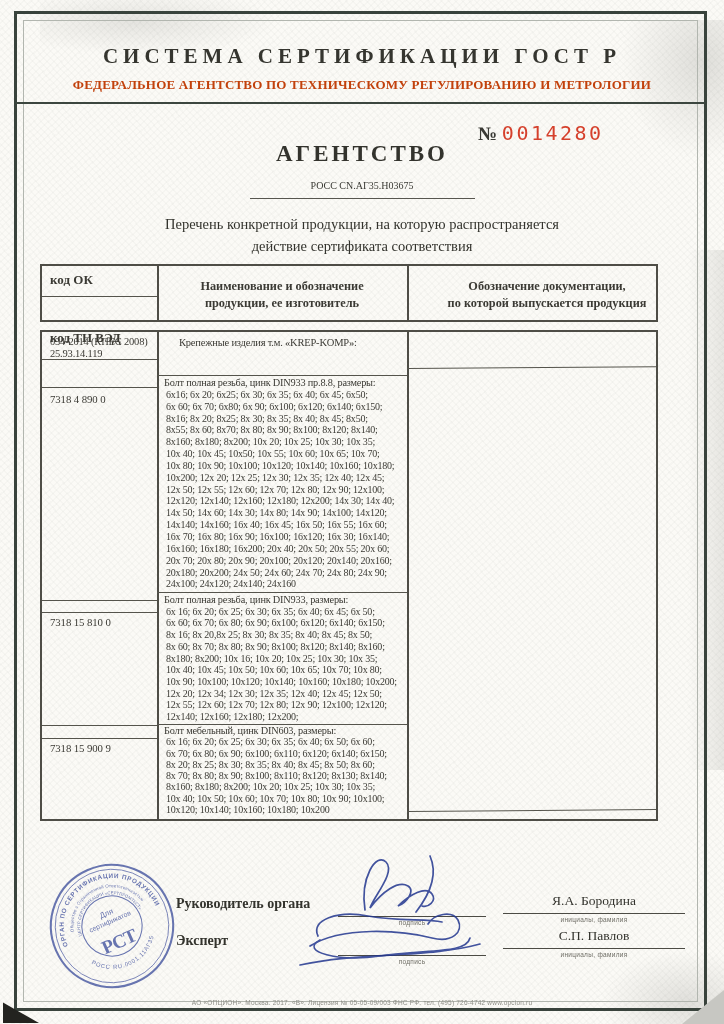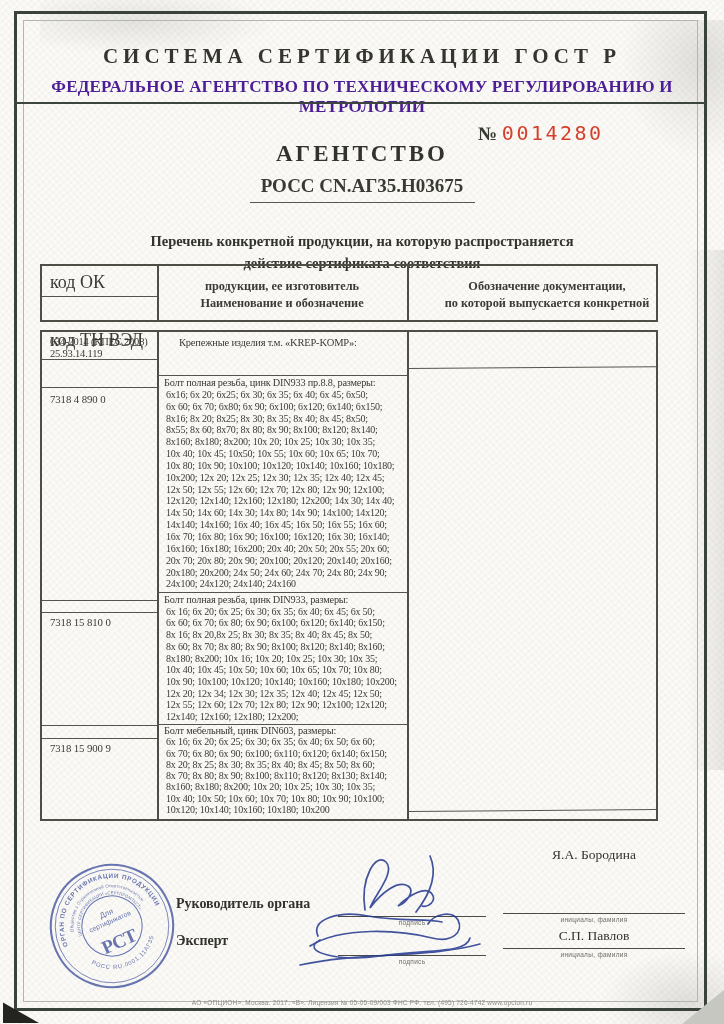--- a/index.html
+++ b/index.html
@@ -10,52 +10,52 @@
     background:
       repeating-linear-gradient(47deg, rgba(150,155,148,0.05) 0 1.5px, transparent 1.5px 5px),
       repeating-linear-gradient(-43deg, rgba(150,155,148,0.05) 0 1.5px, transparent 1.5px 5px);}
   .smudge{position:absolute;pointer-events:none;}
   .frame{position:absolute;left:14px;top:11px;right:17px;bottom:13px;border:3px solid #39433c;}
   .frame-inner{position:absolute;left:23px;top:20px;right:26px;bottom:22px;border:1px solid #b2b6af;}
 
   .sys-title{position:absolute;left:0;right:0;top:44px;text-align:center;
     font-size:21px;font-weight:bold;letter-spacing:5px;color:#35352f;}
   .agency{position:absolute;left:0;right:0;top:77px;text-align:center;
-    font-size:17px;font-weight:bold;letter-spacing:.2px;color:#4c1d95;}
+    font-size:13px;font-weight:bold;letter-spacing:.2px;color:#c2410c;}
   .header-rule{position:absolute;left:16px;right:19px;top:102px;height:2px;background:#3c463f;}
 
   .form-number{position:absolute;left:478px;top:121px;font-size:19px;white-space:nowrap;}
   .form-number .nsign{color:#3a3a35;font-weight:bold;}
   .form-number .digits{font-family:"DejaVu Sans Mono", monospace;font-size:20px;
     letter-spacing:2.5px;color:#d5402c;}
 
   .doc-title{position:absolute;left:0;right:0;top:141px;text-align:center;
     font-size:23px;font-weight:bold;letter-spacing:3px;color:#33332d;}
 
   .cert-line{position:absolute;left:0;right:0;top:179px;display:flex;
     justify-content:center;align-items:flex-end;gap:10px;}
   .cert-line .lbl{font-size:15px;font-weight:bold;color:#3a3a34;}
   .cert-line .val-box{display:inline-block;border-bottom:1.2px solid #57564f;
     min-width:205px;text-align:center;padding:0 10px 1px;}
-  .cert-line .val-box span{position:relative;top:-4px;font-size:19px;color:#3a3a34;font-weight:bold;}
-
-  .subtitle{position:absolute;left:0;right:0;top:230px;text-align:center;
-    font-size:14.5px;font-weight:bold;line-height:1.55;color:#33332d;}
+  .cert-line .val-box span{position:relative;top:-4px;font-size:10px;color:#3a3a34;}
+
+  .subtitle{position:absolute;left:0;right:0;top:213px;text-align:center;
+    font-size:14.5px;font-weight:normal;line-height:1.55;color:#33332d;}
 
   
   .tbl-header{position:absolute;left:40px;top:264px;width:618px;height:58px;
     border:2px solid #4e4d46;box-sizing:border-box;}
   .tbl-body{position:absolute;left:40px;top:330px;width:618px;height:491px;
     border:2px solid #4e4d46;box-sizing:border-box;overflow:hidden;}
   .vline{position:absolute;top:0;bottom:0;width:1.5px;background:#4e4d46;}
   .hline{position:absolute;height:1.3px;background:#55544c;}
   .cell-text{position:absolute;font-size:10.5px;letter-spacing:-0.2px;color:#3b3a34;}
   .hdr-text{position:absolute;font-size:12.3px;font-weight:bold;color:#3b3a34;
     text-align:center;line-height:1.35;}
-  .hdr-left{font-size:18px;font-weight:normal;color:#3b3a34;position:absolute;}
+  .hdr-left{font-size:13px;font-weight:bold;color:#3b3a34;position:absolute;}
   .code-text{position:absolute;font-size:10.8px;color:#3b3a34;letter-spacing:-0.1px;}
   .size-block{position:absolute;left:122px;width:244px;color:#3b3a34;}
   .size-block .block-title{font-size:10.3px;letter-spacing:-0.2px;white-space:nowrap;}
   .size-block .size-line{font-size:10px;letter-spacing:-0.2px;white-space:nowrap;padding-left:2px;}
   .b1 .block-title,.b1 .size-line{line-height:11.85px;}
   .b2 .block-title,.b2 .size-line{line-height:11.7px;}
   .b3 .block-title,.b3 .size-line{line-height:11.3px;}
 
   
   .role{position:absolute;font-size:14px;font-weight:bold;color:#33332d;}
@@ -112,26 +112,26 @@
     <div>действие сертификата соответствия</div>
   </div>
 
   <div class="tbl-header">
     <div class="vline" style="left:115px;"></div>
     <div class="vline" style="left:365px;"></div>
     <div class="hline" style="left:0;width:115px;top:30px;"></div>
     <div class="hdr-left" style="left:8px;top:6px;">код ОК</div>
     <div class="hdr-left" style="left:8px;top:36px;margin-top:28px;">код ТН ВЭД</div>
     <div class="hdr-text" style="left:115px;width:250px;top:12px;">
+        <div class="hdr-line">Наименование и обозначение</div>
         <div class="hdr-line">продукции, ее изготовитель</div>
-        <div class="hdr-line">Наименование и обозначение</div>
       </div>
     <div class="hdr-text" style="left:365px;width:280px;top:12px;">
         <div class="hdr-line">Обозначение документации,</div>
-        <div class="hdr-line">по которой выпускается конкретной</div>
+        <div class="hdr-line">по которой выпускается продукция</div>
       </div>
   </div>
 
   <div class="tbl-body">
     <div class="vline" style="left:115px;"></div>
     <div class="vline" style="left:365px;"></div>
 
     <div class="hline" style="left:115px;width:250px;top:43px;"></div>
     <div class="hline" style="left:115px;width:250px;top:260px;"></div>
     <div class="hline" style="left:115px;width:250px;top:392px;"></div>
@@ -207,21 +207,21 @@
   </div>
 
   <div class="role" style="left:176px;top:896px;">Руководитель органа</div>
   <div class="role" style="left:176px;top:933px;">Эксперт</div>
 
   <div class="sig-line" style="left:338px;top:916px;width:148px;"></div>
   <div class="sig-caption" style="left:338px;top:919px;width:148px;">подпись</div>
   <div class="sig-line" style="left:338px;top:955px;width:148px;"></div>
   <div class="sig-caption" style="left:338px;top:958px;width:148px;">подпись</div>
 
-  <div class="sig-name" style="left:503px;top:847px;width:182px;">Я.А. Бородина</div>
+  <div class="sig-name" style="left:503px;top:893px;width:182px;">Я.А. Бородина</div>
   <div class="sig-line" style="left:503px;top:913px;width:182px;"></div>
   <div class="sig-caption" style="left:503px;top:916px;width:182px;">инициалы, фамилия</div>
   <div class="sig-name" style="left:503px;top:928px;width:182px;">С.П. Павлов</div>
   <div class="sig-line" style="left:503px;top:948px;width:182px;"></div>
   <div class="sig-caption" style="left:503px;top:951px;width:182px;">инициалы, фамилия</div>
 
   <svg class="sig-svg" viewBox="0 0 220 125">
     <g fill="none" stroke="#22368f" stroke-width="1.7" stroke-linecap="round">
       <path d="M85,62 C80,30 96,4 106,14 C116,24 94,48 90,60 C102,44 118,32 128,38 C136,43 126,55 118,58 C130,46 146,38 152,46 C157,53 148,60 142,58"></path>
       <path d="M150,8 C158,26 150,46 136,64"></path>

